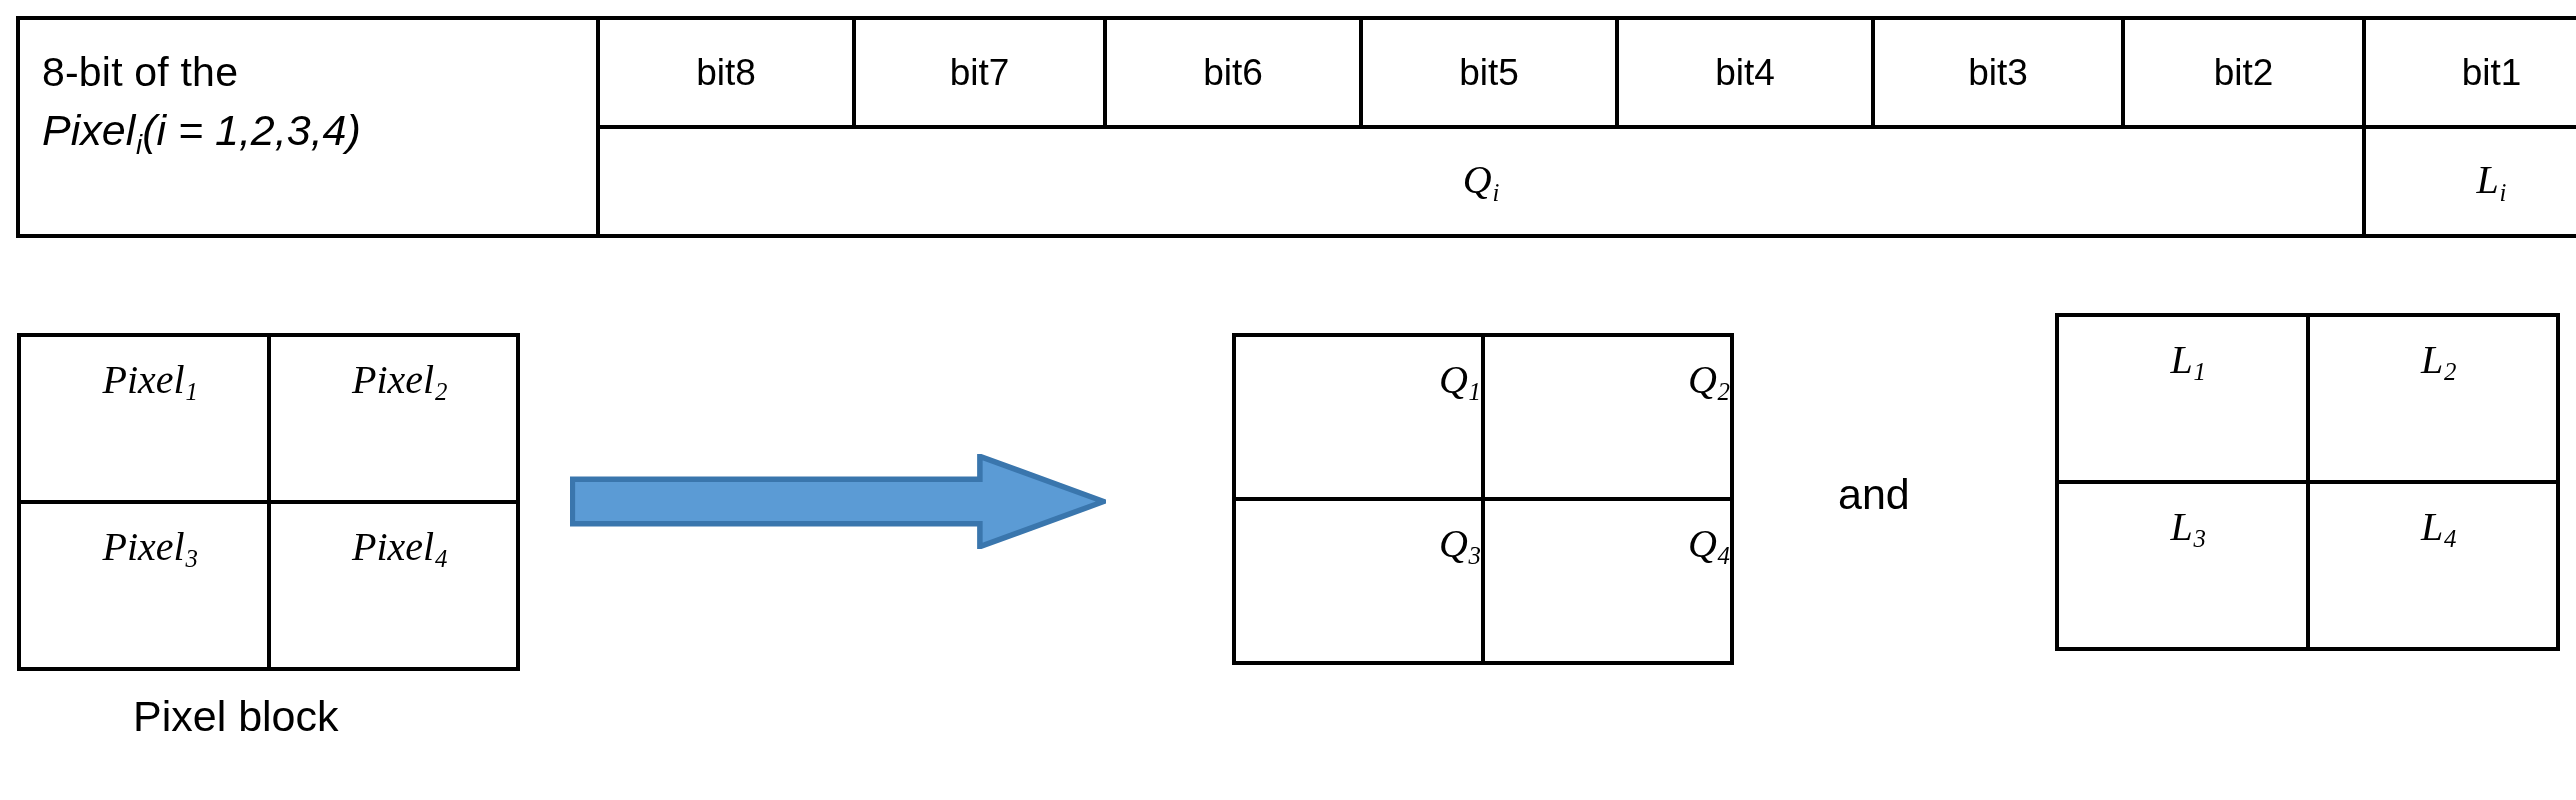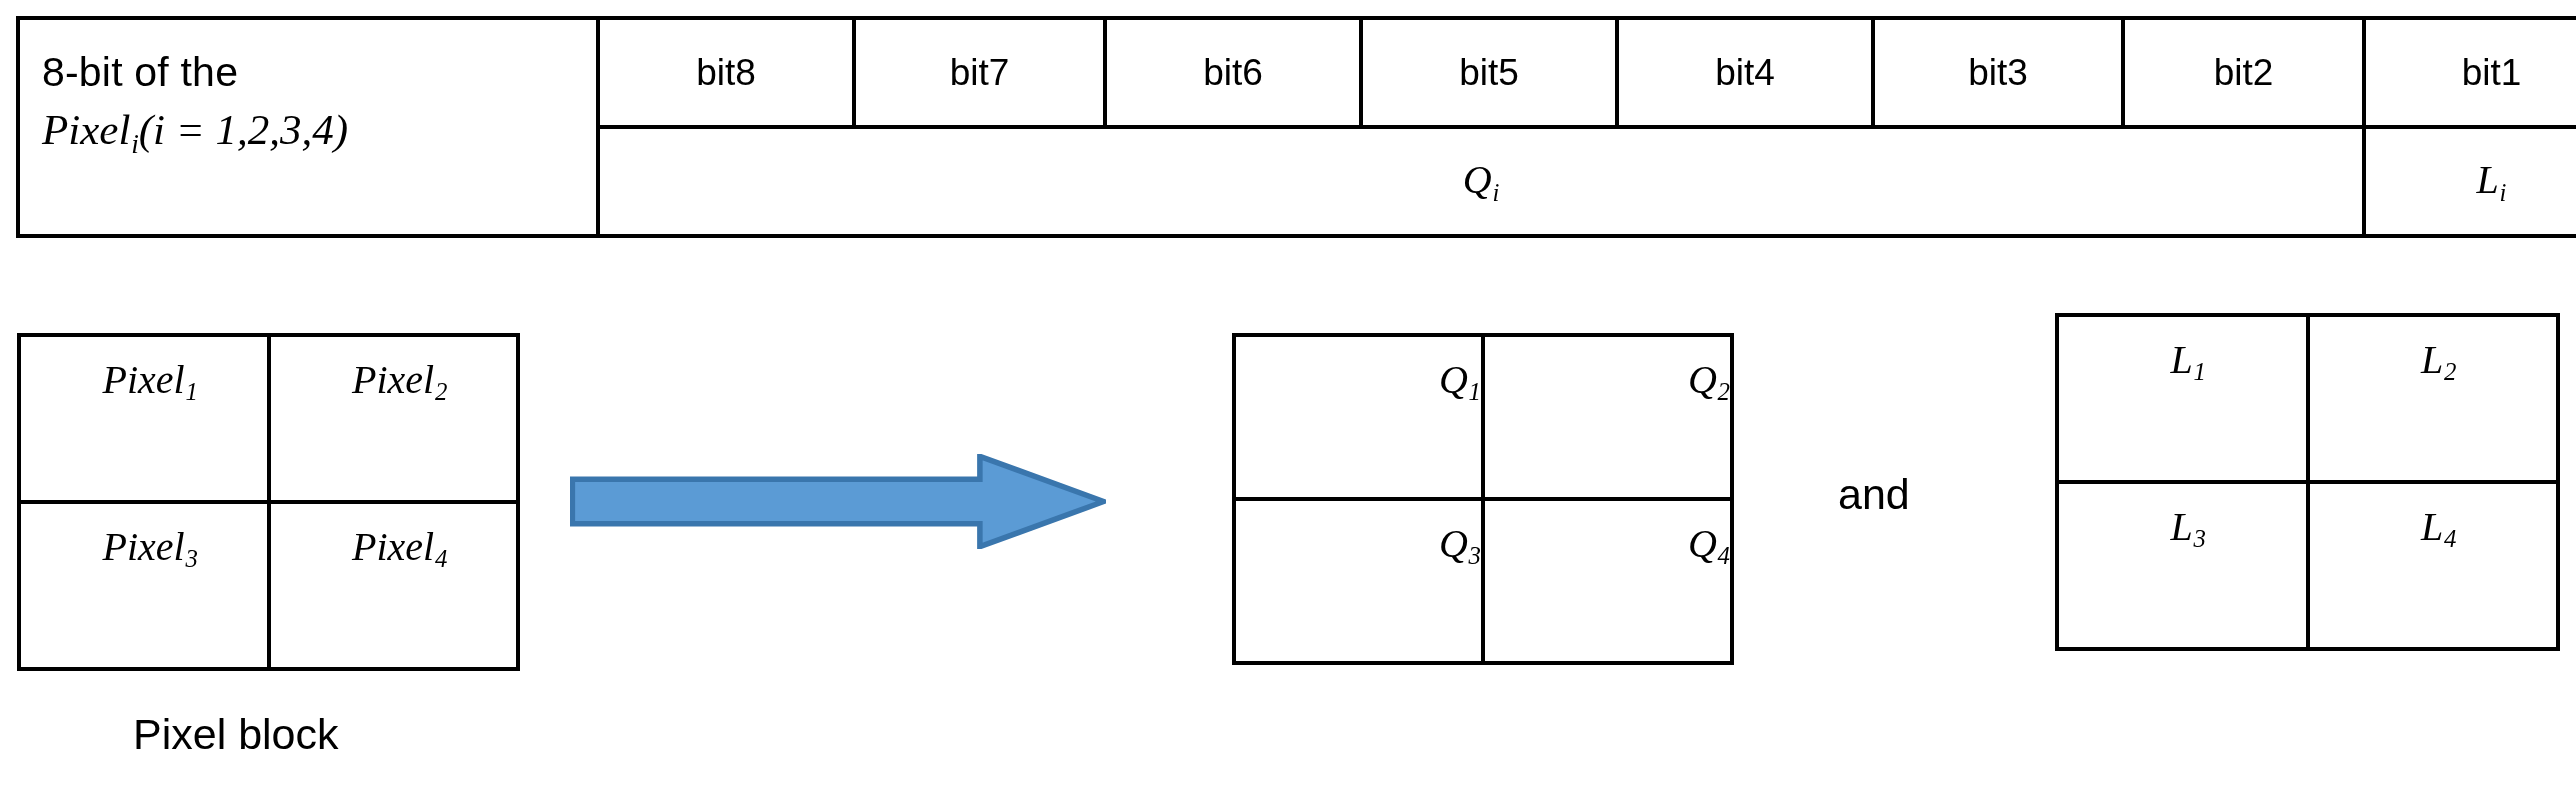--- a/index.html
+++ b/index.html
@@ -46,21 +46,21 @@
   }
   .hdr-text {
     font-family: "Liberation Sans", sans-serif;
     font-size: 41px;
     line-height: 1.3;
     letter-spacing: 0.2px;
     white-space: nowrap;
     margin-top: 12px;
   }
   .math {
-    font-family: Liberation Serif, serif;
+    font-family: Liberation Sans, sans-serif;
     font-style: italic;
     font-size: 43px;
     white-space: nowrap;
   }
   .math .sub {
     font-size: 0.64em;
     vertical-align: -0.30em;
     font-style: italic;
     padding-left: 0.8px;
   }
@@ -123,21 +123,21 @@
     top: 470px;
     width: 174px;
     font-family: "Liberation Sans", sans-serif;
     font-size: 43px;
     text-align: left;
   }
 
   
   #pixel-block-caption {
     left: 133px;
-    top: 710px;
+    top: 692px;
     font-family: "Liberation Sans", sans-serif;
     font-size: 43px;
     white-space: nowrap;
   }
 </style>
 </head>
 <body>
 
 <div id="canvas">
 

